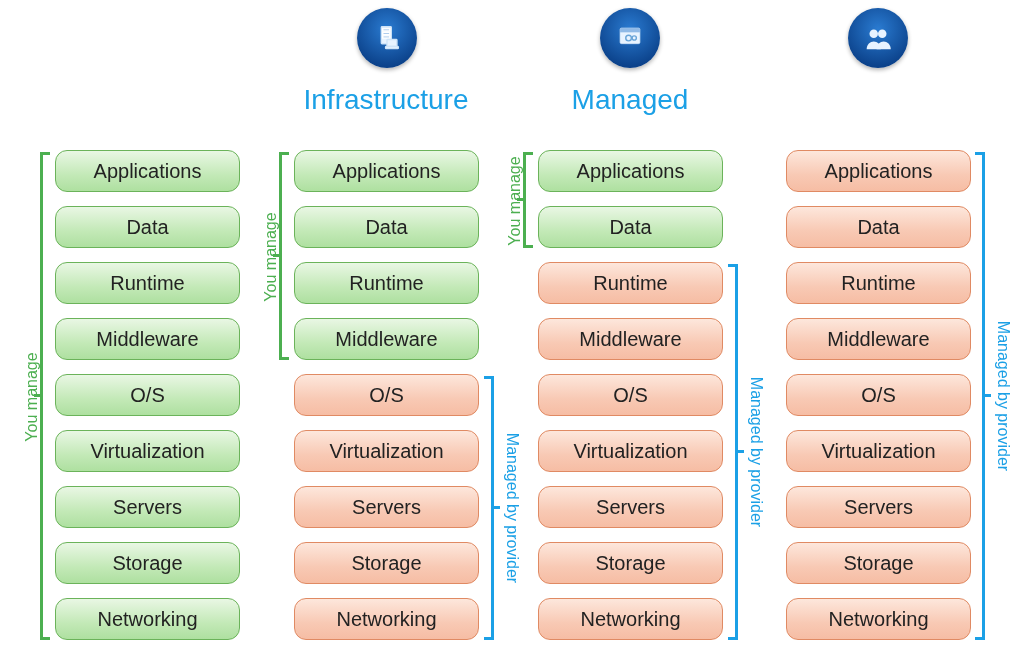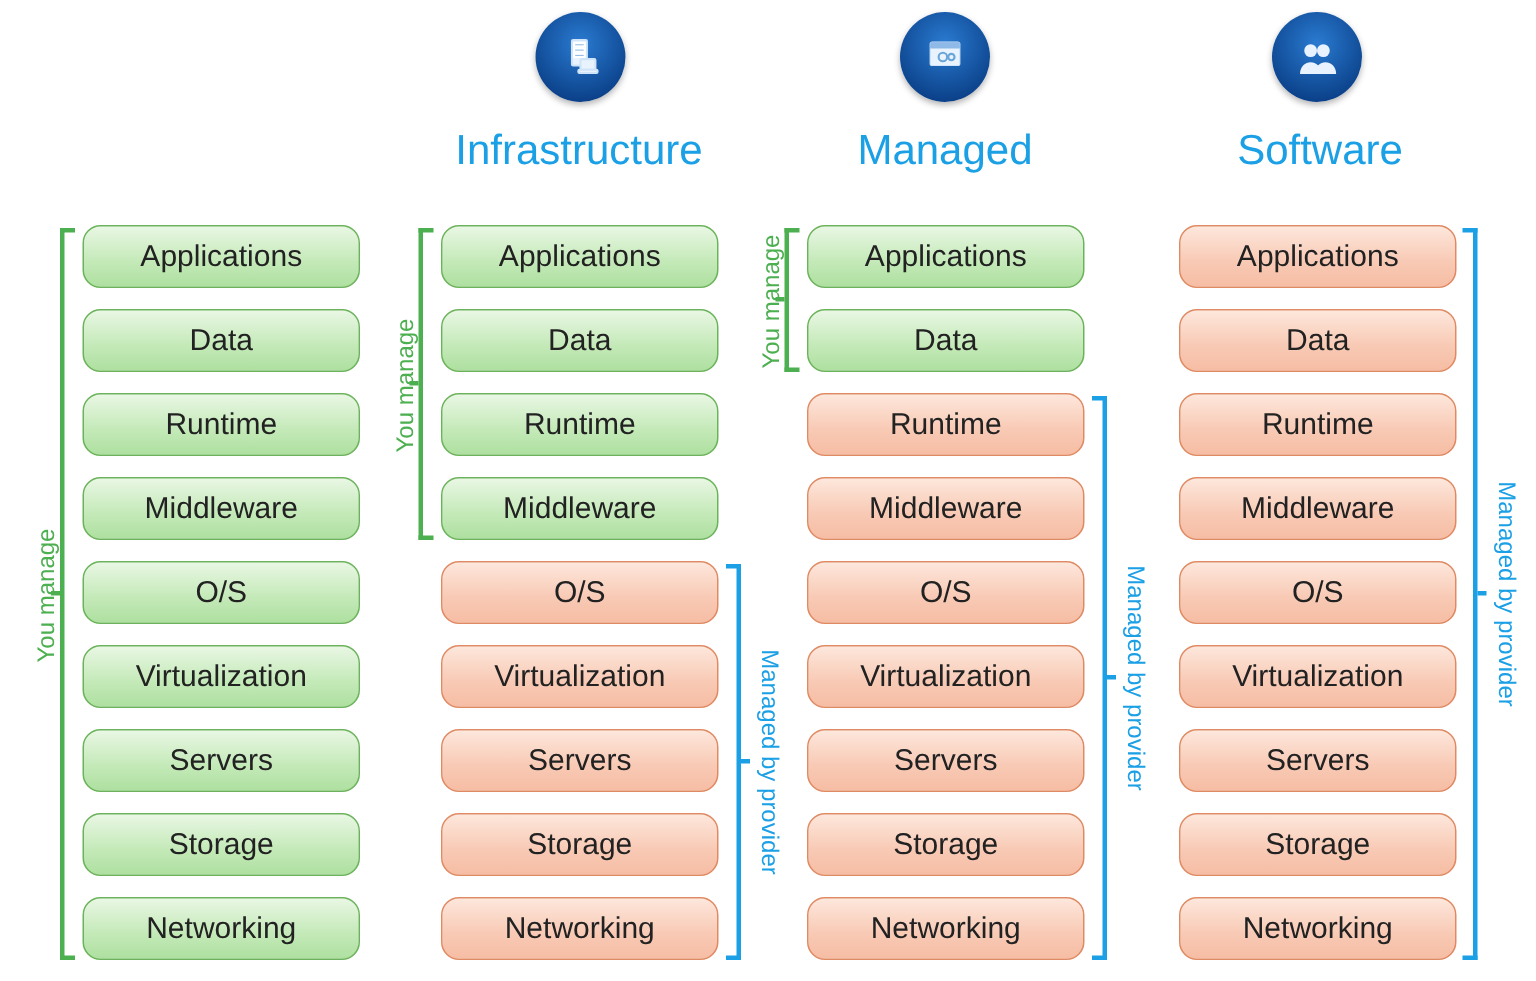--- a/index.html
+++ b/index.html
@@ -118,21 +118,20 @@
     <svg viewBox="0 0 48 48" fill="#e8f3ff">
       <circle cx="18" cy="18" r="6"></circle>
       <circle cx="30" cy="18" r="6"></circle>
       <path d="M8 40c0-7 5-11 10-11s10 4 10 11z"></path>
       <path d="M22 40c0-7 5-11 10-11s10 4 10 11z"></path>
     </svg>
   </div>
 
   <div class="col-title" style="left:276px; top:84px;">Infrastructure</div>
   <div class="col-title" style="left:520px; top:84px;">Managed</div>
-  <div class="col-title" style="left:770px; top:84px;">Software</div>
 
   <div class="pill green" style="left:55px; top:150px;">Applications</div>
   <div class="pill green" style="left:55px; top:206px;">Data</div>
   <div class="pill green" style="left:55px; top:262px;">Runtime</div>
   <div class="pill green" style="left:55px; top:318px;">Middleware</div>
   <div class="pill green" style="left:55px; top:374px;">O/S</div>
   <div class="pill green" style="left:55px; top:430px;">Virtualization</div>
   <div class="pill green" style="left:55px; top:486px;">Servers</div>
   <div class="pill green" style="left:55px; top:542px;">Storage</div>
   <div class="pill green" style="left:55px; top:598px;">Networking</div>

